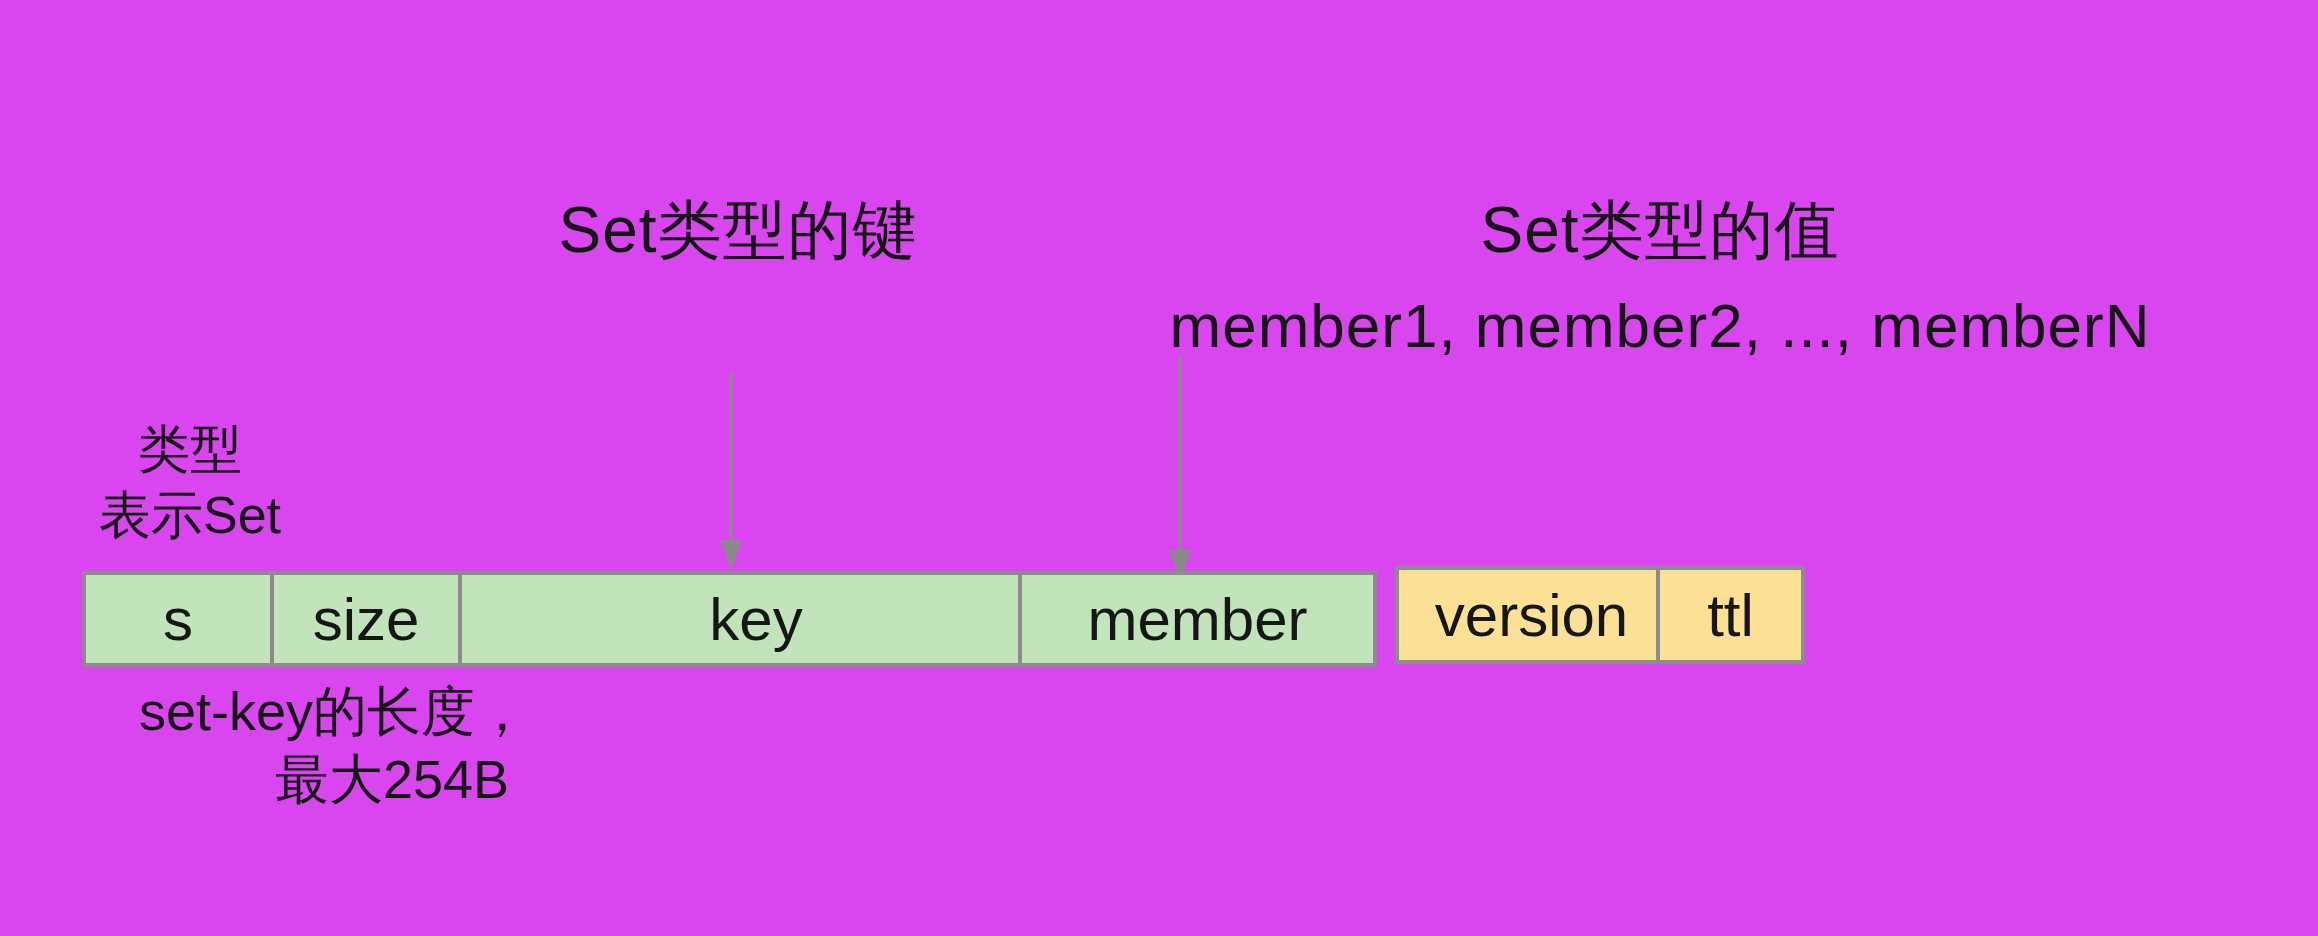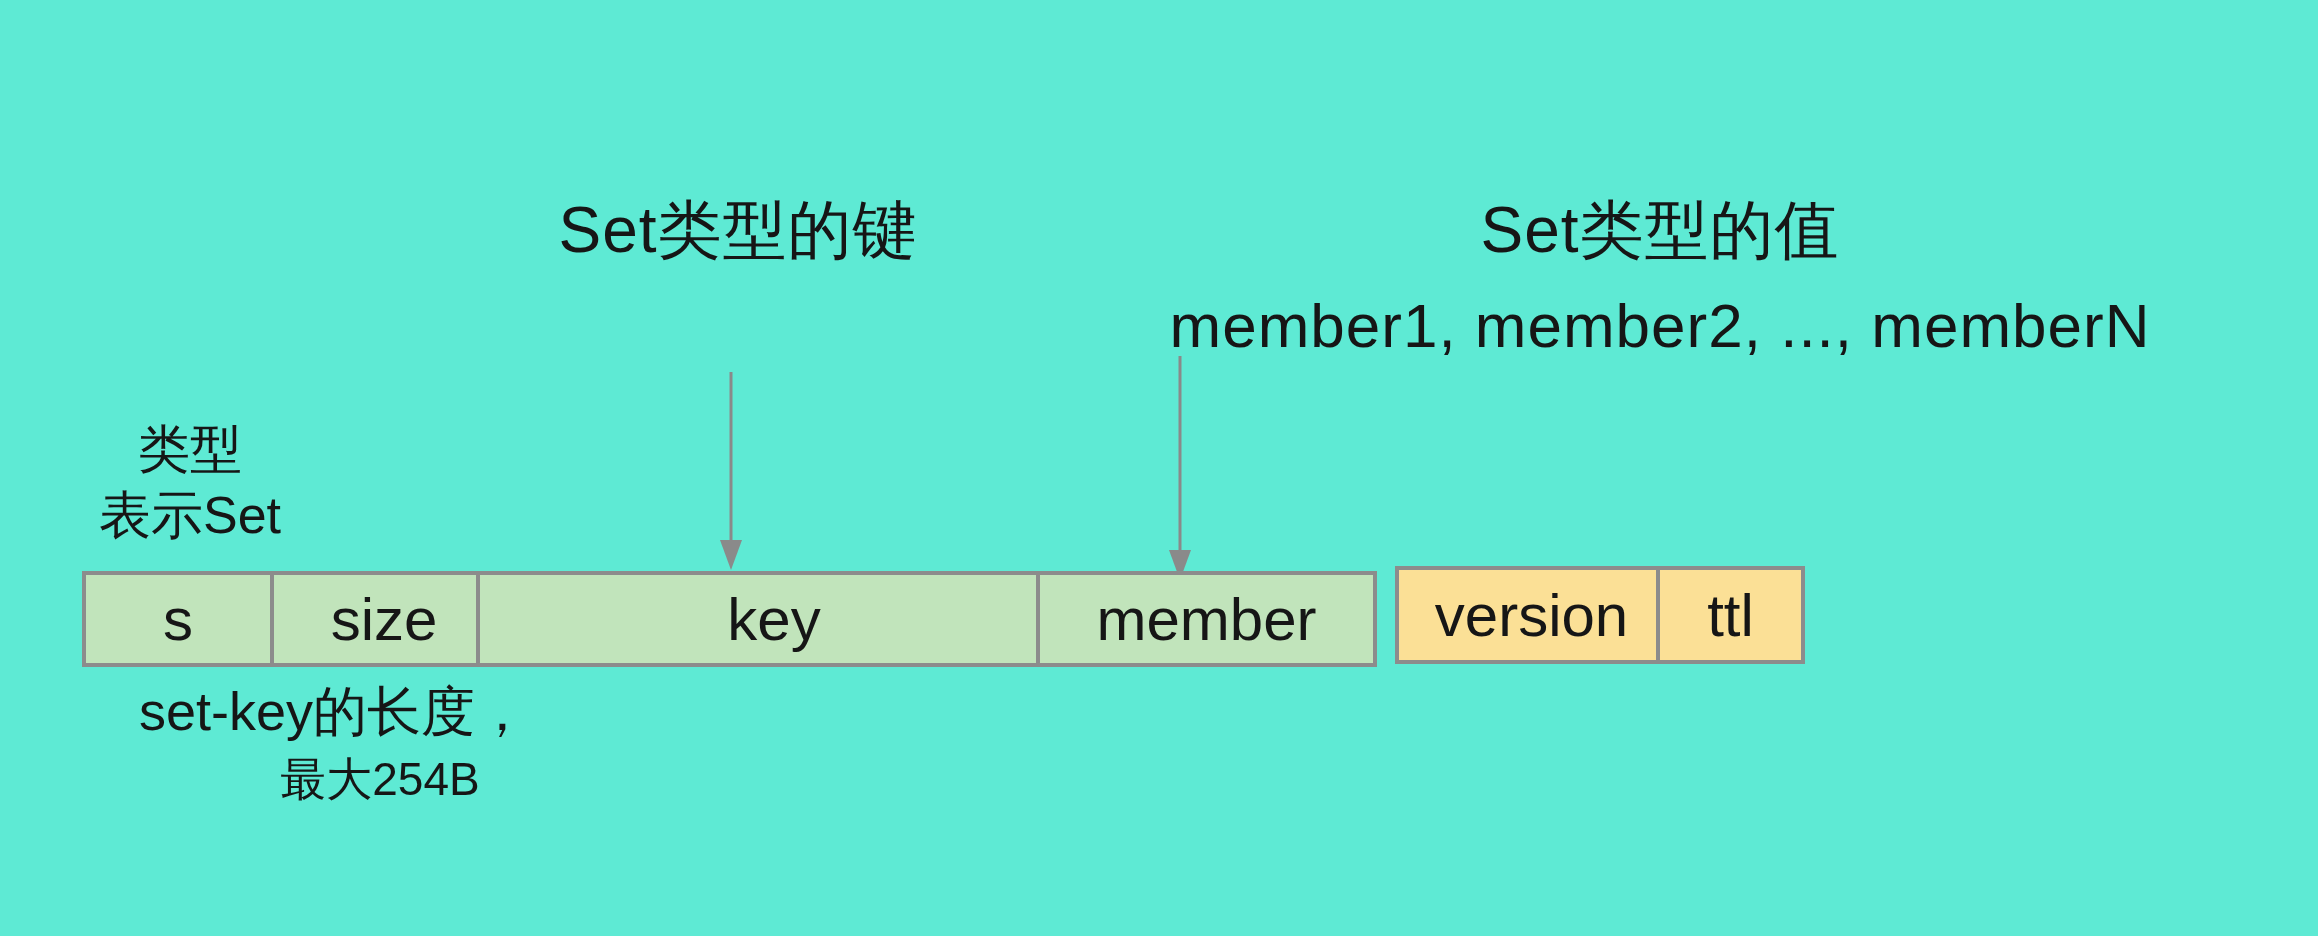--- a/index.html
+++ b/index.html
@@ -7,21 +7,21 @@
     padding: 0;
   }
   body {
     font-family: "Liberation Sans", "DejaVu Sans", sans-serif;
     color: #161616;
   }
   .canvas {
     position: relative;
     width: 2318px;
     height: 936px;
-    background: #5eead4;
+    background: #d946ef;
     overflow: hidden;
   }
 
   
   .heading-block {
     position: absolute;
     text-align: center;
   }
   .heading-line1 {
     font-size: 64px;
@@ -56,25 +56,25 @@
     left: 134px;
     top: 678px;
     width: 400px;
     text-align: center;
     font-size: 54px;
     line-height: 66px;
     white-space: nowrap;
   }
   .length-annotation-line2 {
     position: absolute;
-    left: 180px;
+    left: 192px;
     top: 746px;
     width: 400px;
     text-align: center;
-    font-size: 46px;
+    font-size: 54px;
     line-height: 66px;
     white-space: nowrap;
   }
 
   
   .arrow-svg {
     position: absolute;
     display: block;
   }
   .arrow-shaft {
@@ -112,21 +112,21 @@
   .field-cell {
     display: flex;
     align-items: center;
     justify-content: center;
     box-sizing: border-box;
     font-size: 60px;
     white-space: nowrap;
   }
   .field-cell.sep { border-right: 4px solid #8C8C8C; }
   .cell-flag   { flex: 0 0 188px; }
-  .cell-size   { flex: 0 0 188px; margin-left: 18px; }
+  .cell-size   { flex: 0 0 188px; }
   .cell-key    { flex: 0 0 528px; margin-left: 32px; }
   .cell-member { flex: 1; border-radius: 15px; }
   .cell-version { flex: 0 0 253px; }
   .cell-ttl     { flex: 1; }
 </style>
 </head>
 <body>
 
 <div class="canvas">
 

